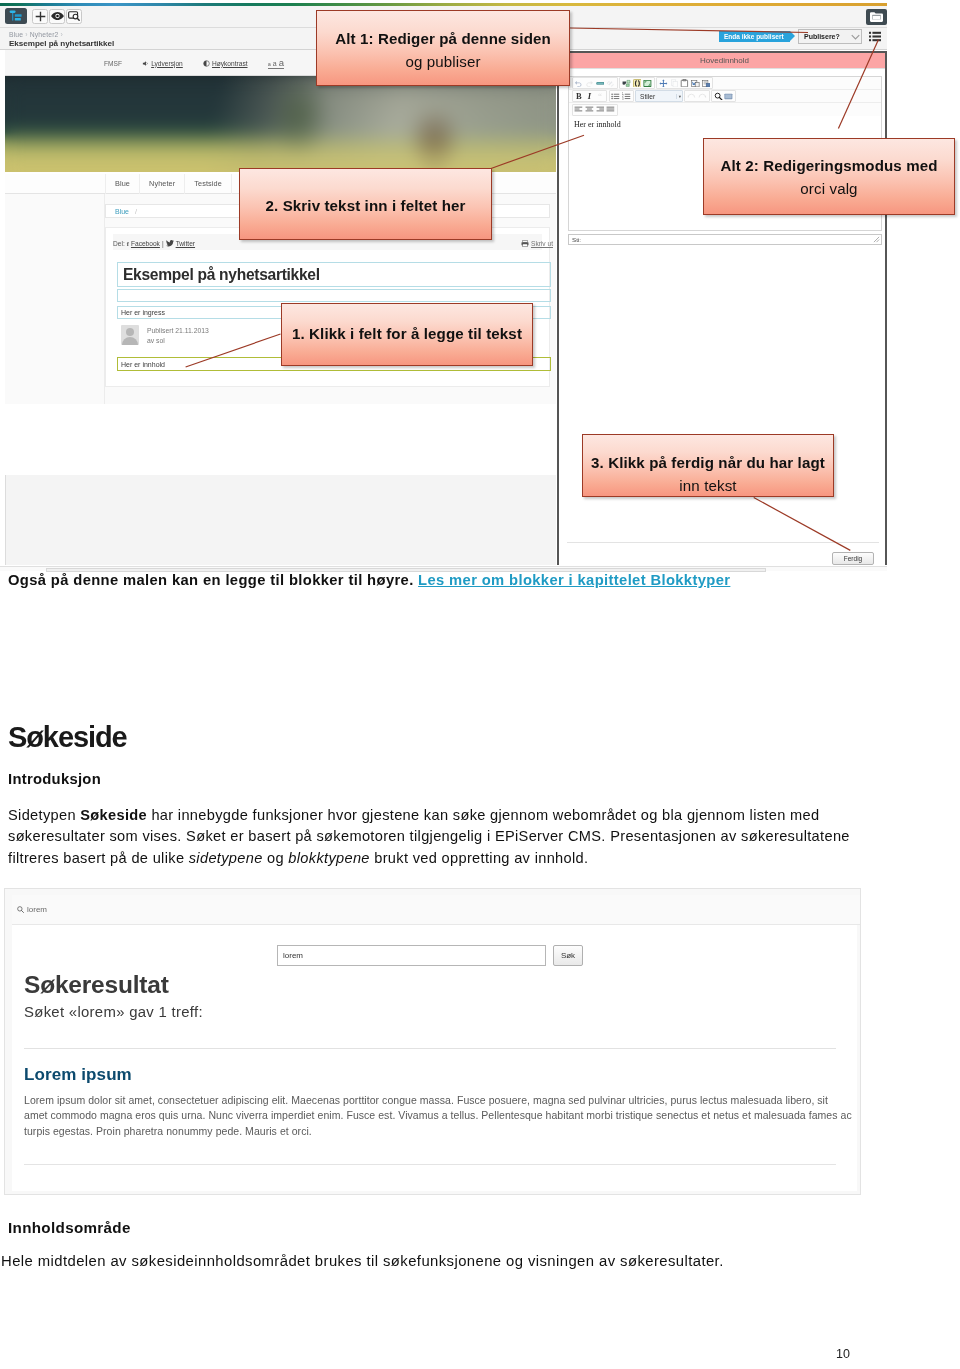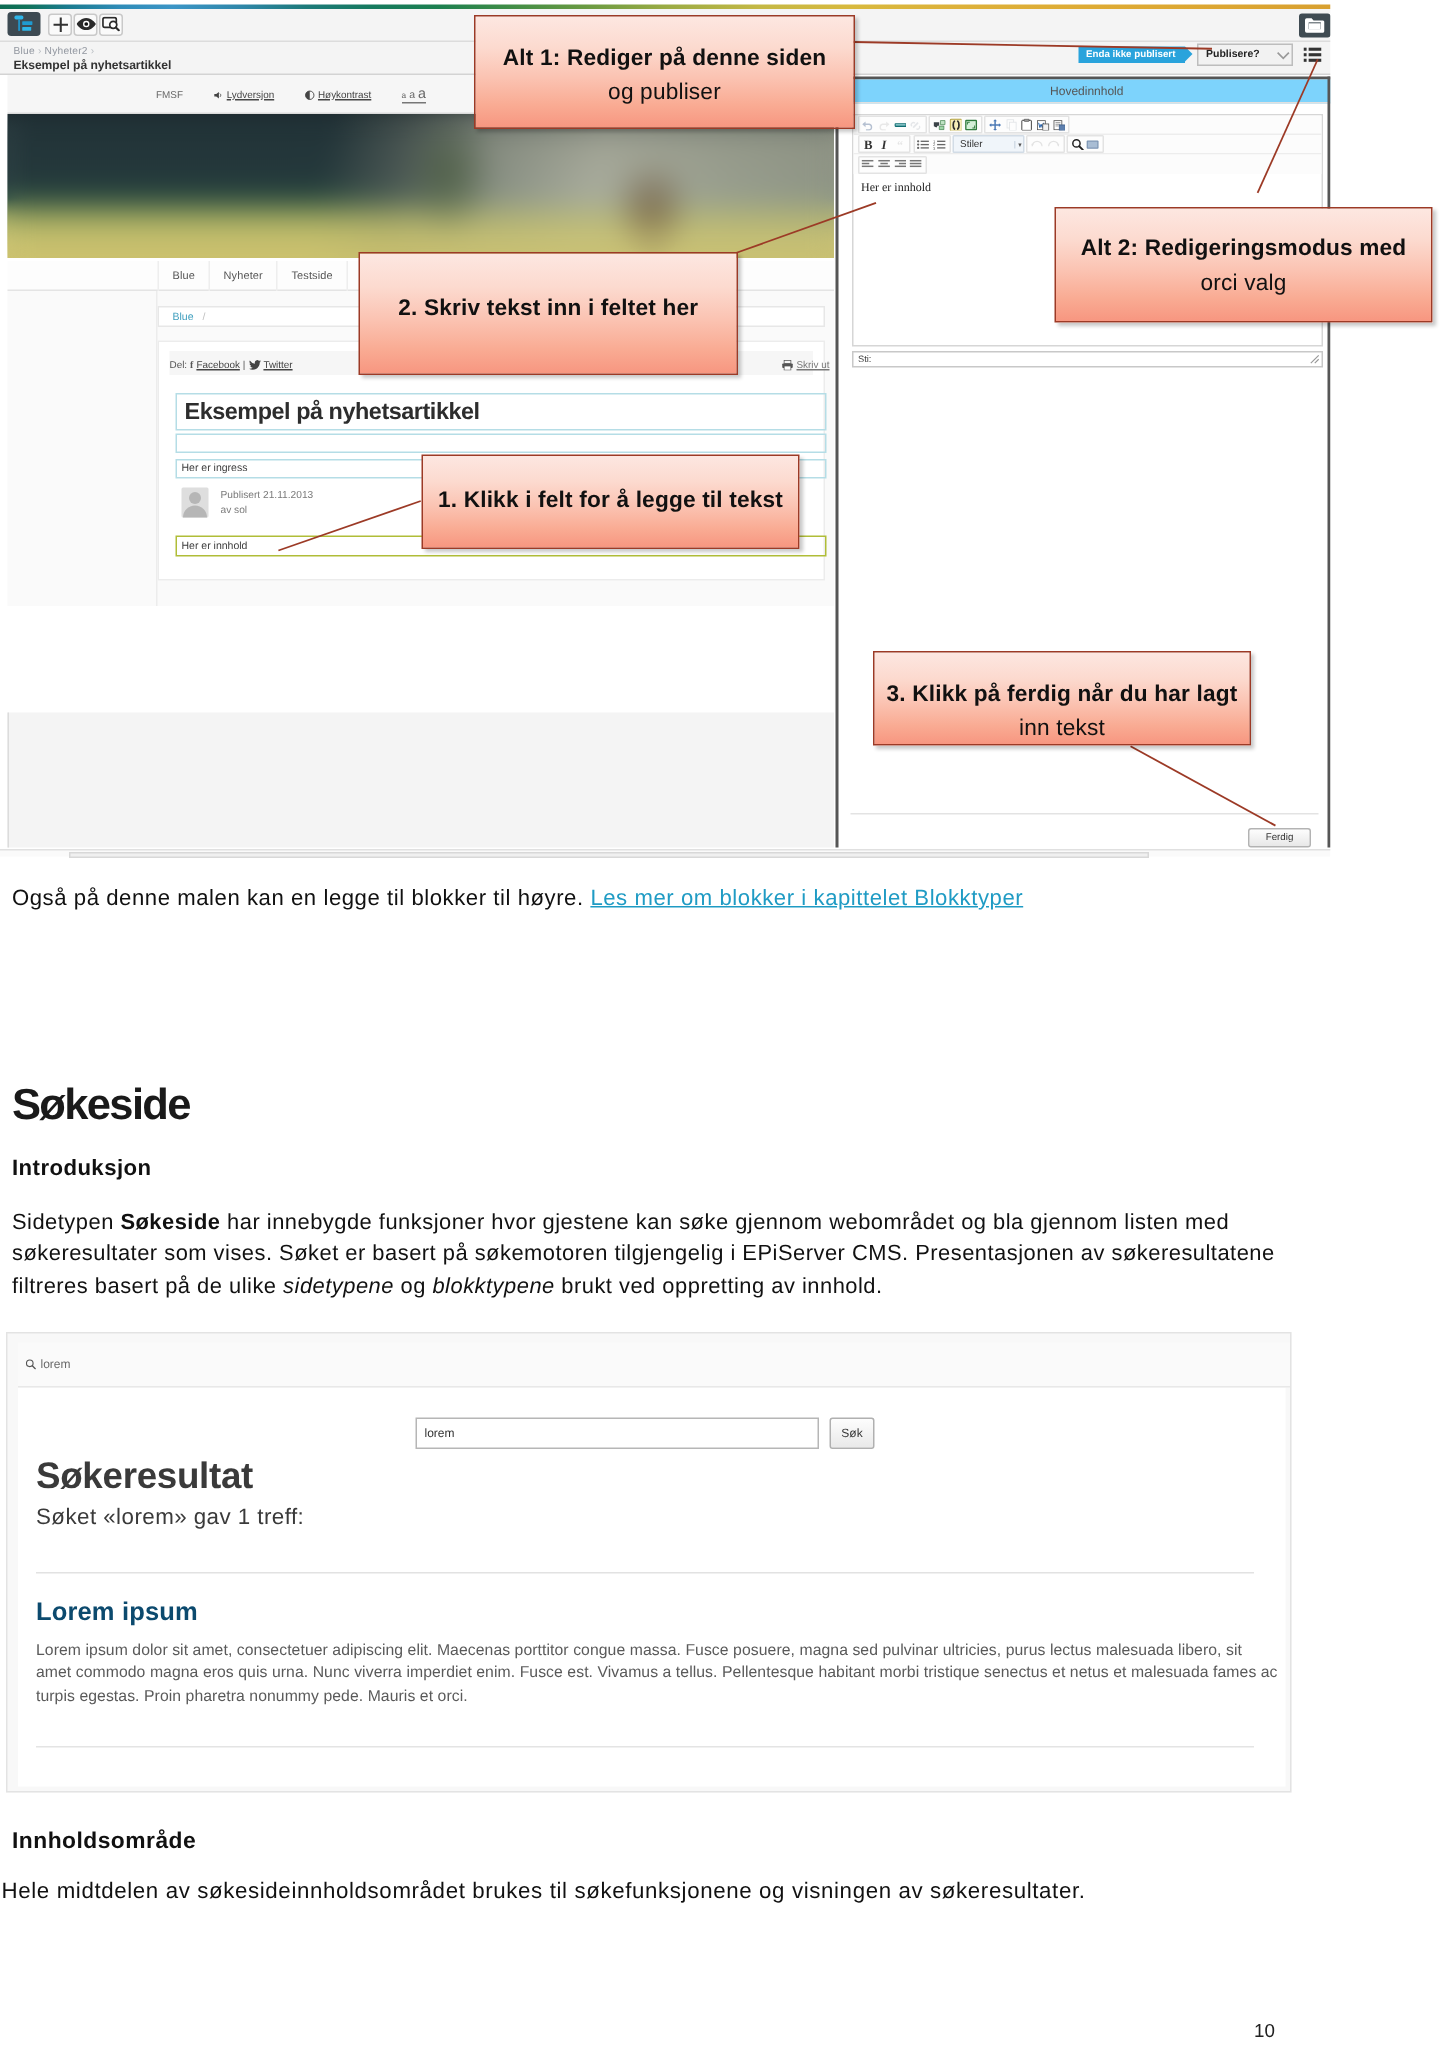--- a/index.html
+++ b/index.html
@@ -86,21 +86,21 @@
 
   
   .blankarea{position:absolute;left:5px;top:475px;width:551px;height:90px;background:#f4f4f4;border-left:1px solid #dcdcdc;}
   .vline{position:absolute;z-index:3;left:557px;top:6px;width:2px;height:559px;background:#555;}
   .vline2{position:absolute;z-index:3;left:885px;top:51px;width:2px;height:514px;background:#565656;}
 
   
   .rpanel{position:absolute;left:561px;top:0px;width:326px;height:565px;background:transparent;}
   
   .rp-box{position:absolute;left:1px;top:51px;width:325px;height:199px;border-top:2.5px solid #565656;background:#fff;}
-  .rp-title{position:absolute;left:0;top:0;width:100%;height:16px;background:#7dd3fc;border-bottom:1px solid #e0e0e0;
+  .rp-title{position:absolute;left:0;top:0;width:100%;height:16px;background:#fca5a5;border-bottom:1px solid #e0e0e0;
             display:flex;align-items:center;justify-content:center;font-size:8px;color:#555;}
   .mce{position:absolute;left:6px;top:23px;width:314px;height:155px;border:1px solid #d6d6d6;background:#fff;}
   .mce-tb{height:13px;border-bottom:1px solid #ededed;background:#fcfcfc;display:flex;align-items:center;padding-left:2.5px;gap:1.3px;}
   .mg{display:flex;align-items:center;height:12px;border:1px solid #e3e3e3;background:#fdfdfd;border-radius:1px;padding:0 1px;}
   .mi{width:10.6px;height:11px;display:flex;align-items:center;justify-content:center;}
   .mi svg{width:8.8px;height:8.8px;}
   .mi.dim{opacity:.55}.mi.dim2{opacity:.4}
   .mce-sel{width:48px;height:12px;border:1px solid #d2dce6;background:#f0f5fa;border-radius:1px;
      display:flex;align-items:center;padding:0 2px 0 4px;font-size:6.6px;color:#333;position:relative;}
   .sel-arrow{position:absolute;right:1px;font-size:4.5px;color:#555;border-left:1px solid #d2dce6;padding-left:2px;}
@@ -120,21 +120,21 @@
   .callout{position:absolute;border:1px solid #9C3A26;
      background:linear-gradient(180deg,#FDE7E1 0%,#FCDACF 28%,#FBC3B2 55%,#F9AB93 80%,#F79680 100%);
      display:flex;flex-direction:column;align-items:center;justify-content:center;
      font-size:15.1px;letter-spacing:.12px;color:#111;text-align:center;line-height:23px;
      box-shadow:2px 2px 2.5px rgba(0,0,0,.22);}
   .callout div{white-space:nowrap;}
   .callout{justify-content:flex-start;}
   .callout>div:first-child{margin-top:var(--txt-top,0);font-weight:bold;}
 
   svg.arrow{position:absolute;left:0;top:0;width:960px;height:600px;pointer-events:none;}
-  .p-note{position:absolute;left:8px;top:591px;font-size:14.75px;letter-spacing:.37px;color:#111;white-space:nowrap;}
+  .p-note{position:absolute;left:8px;top:572px;font-size:14.75px;letter-spacing:.37px;color:#111;white-space:nowrap;font-weight:bold;}
   .p-note .lk{color:#1F9BC4;text-decoration:underline;}
   .h1{position:absolute;left:8px;top:723px;font-size:29px;font-weight:bold;color:#1a1a1a;letter-spacing:-1.1px;margin:0;line-height:1;}
   .h2a{position:absolute;left:8px;top:771px;font-size:14.8px;letter-spacing:.28px;font-weight:bold;color:#111;}
   .para1{position:absolute;left:8px;top:805px;width:846px;font-size:14.6px;letter-spacing:.33px;color:#111;line-height:21.3px;text-align:left;}
   .h2b{position:absolute;left:8px;top:1219px;font-size:15.2px;letter-spacing:.33px;font-weight:bold;color:#111;}
   .para2{position:absolute;left:1px;top:1251px;font-size:14.85px;letter-spacing:.42px;color:#111;line-height:21.3px;white-space:nowrap;}
 
   
   #shot2{position:absolute;left:4px;top:888px;width:857px;height:307px;background:#f8f8f8;
          border:1px solid #e3e3e3;overflow:hidden;filter:blur(0.35px);}
@@ -536,21 +536,21 @@
     <path d="M280.5 334 L185.6 367"></path>
     <path d="M753.7 497.5 L850.3 550.4"></path>
   </g>
 </svg>
 
 <div class="callout" style="left:316px;top:10px;width:254px;height:76px;--txt-top:16px;">
   <div>Alt 1: Rediger på denne siden</div>
   <div>og publiser</div>
 </div>
 
-<div class="callout" style="left:239px;top:168px;width:253px;height:82px;--txt-top:25px;">
+<div class="callout" style="left:239px;top:168px;width:253px;height:72px;--txt-top:25px;">
   <div>2. Skriv tekst inn i feltet her</div>
 </div>
 
 <div class="callout" style="left:703px;top:138px;width:252px;height:77px;--txt-top:15px;">
   <div>Alt 2: Redigeringsmodus med</div>
   <div>orci valg</div>
 </div>
 
 <div class="callout" style="left:281px;top:303px;width:252px;height:63px;--txt-top:18px;">
   <div>1. Klikk i felt for å legge til tekst</div>

